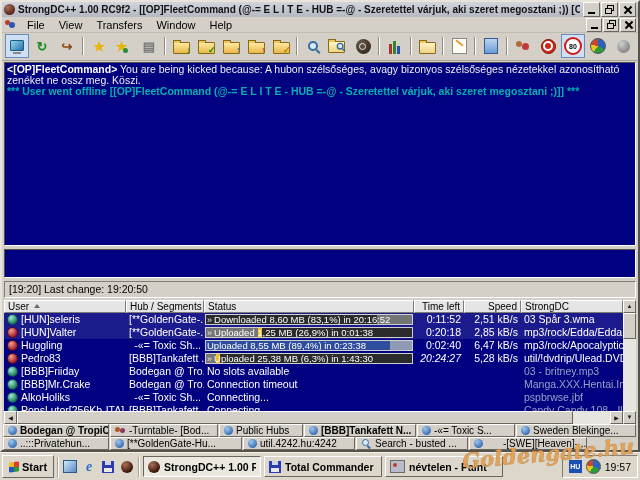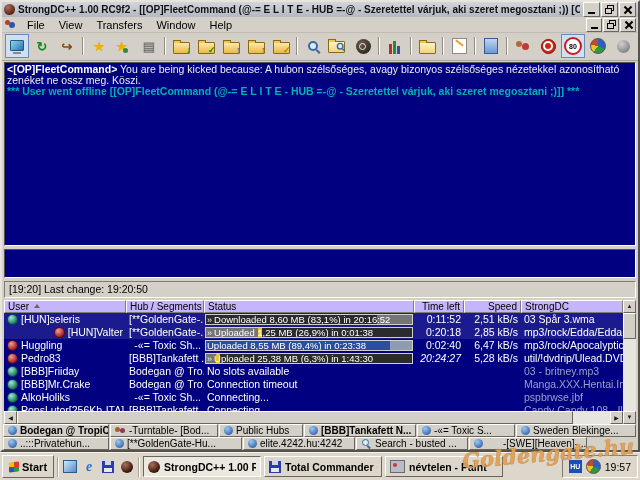--- a/index.html
+++ b/index.html
@@ -64,21 +64,21 @@
   .chat .sys{color:#00b2b2;font-weight:bold}
   .splitter{height:4px}
   .chat-input{height:28px;margin:0 2px;background:#000080;border:1px solid;border-color:#55524c #fff #fff #55524c}
   
   .statusbar{height:17px;margin:3px 2px 2px 2px;display:flex}
   .sb-pane{flex:1 1 auto;border:1px solid;border-color:#807c74 #fff #fff #807c74;display:flex;align-items:center;padding:0 4px;font-size:10.5px;color:#000;background:#d4d0c8}
   
   .transfers{flex:1 1 auto;display:flex;margin:0 2px;min-height:0}
   .list-main{flex:1 1 auto;display:flex;flex-direction:column;min-width:0}
   .lheader{height:13px;display:flex;background:#d4d0c8;flex:0 0 auto}
-  .hcell{border:1px solid;border-color:#fff #807c74 #807c74 #fff;background:#c4b5fd;font-size:10px;color:#000;display:flex;align-items:center;padding:0 3px;box-sizing:border-box;overflow:hidden;white-space:nowrap}
+  .hcell{border:1px solid;border-color:#fff #807c74 #807c74 #fff;background:#e5e5e5;font-size:10px;color:#000;display:flex;align-items:center;padding:0 3px;box-sizing:border-box;overflow:hidden;white-space:nowrap}
   .hcell.r{justify-content:flex-end}
   .sortarrow{width:0;height:0;border-left:3px solid transparent;border-right:3px solid transparent;border-bottom:4px solid #6a665e;margin-left:5px}
   .rows{flex:1 1 auto;background:#000080;overflow:hidden;position:relative}
   .trow{height:13px;display:flex;align-items:center;color:#fff;font-size:10.5px}
   .trow.sel{background:#1b1b8e}
   .tcell{box-sizing:border-box;padding:0 3px;overflow:hidden;white-space:nowrap;height:13px;line-height:13px}
   .tcell.r{text-align:right}
   .ucell{display:flex;align-items:center;gap:3px}
   .uico{width:9px;height:9px;border-radius:50%;flex:0 0 auto}
   .uico.dl{background:radial-gradient(circle at 35% 30%,#9fe8d8,#1a7a4a 75%);border:1px solid #0a4a6a}
@@ -307,21 +307,21 @@
                   <span class="seg" style="left: 0px; width: 83.1%; background: rgb(43, 43, 43);"></span>
                   <span class="seg" style="left: 83.1%; right: 0px; background: rgb(117, 117, 117);"></span>
                   <span class="btext"><span class="chev">»</span>Downloaded 8,60 MB (83,1%) in 20:16:52</span>
                 </span>
               </span>
               <span class="tcell r" style="width: 50px; flex: 0 0 auto;">0:11:52</span>
               <span class="tcell r" style="width: 57px; flex: 0 0 auto;">2,51 kB/s</span>
               <span class="tcell" style="flex: 1 1 auto; width: 106px;">03 Spår 3.wma</span>
             </div>
             <div class="trow sel">
-              <span class="tcell ucell" style="width: 122px; flex: 0 0 auto; justify-content: flex-end;">
+              <span class="tcell ucell" style="width: 122px; flex: 0 0 auto;">
                 <span class="uico ul"></span>
                 <span>[HUN]Valter</span>
               </span>
               <span class="tcell" style="width: 78px; flex: 0 0 auto;">[**GoldenGate-...</span>
               <span class="tcell" style="width: 210px; flex: 0 0 auto; display: flex; padding: 0px;">
                 <span class="bar">
                   <span class="seg" style="left: 0px; width: 26.9%; background: rgb(117, 117, 117);"></span>
                   <span class="seg" style="left: 26.9%; right: 0px; background: rgb(43, 43, 43);"></span>
                   <span class="seg" style="left: calc(26.9% - 3px); width: 4px; background: rgb(242, 193, 46);"></span>
                   <span class="btext"><span class="chev">»</span>Uploaded 1,25 MB (26,9%) in 0:01:38</span>
@@ -456,21 +456,21 @@
         <span class="mtab" style="width: 106px; flex: 0 0 auto;">
           <span class="hubico"></span>
           <span>..:::Privatehun...</span>
         </span>
         <span class="mtab" style="width: 132px; flex: 0 0 auto;">
           <span class="hubico"></span>
           <span>[**GoldenGate-Hu...</span>
         </span>
         <span class="mtab" style="width: 112px; flex: 0 0 auto;">
           <span class="hubico"></span>
-          <span>elite.4242.hu:4242</span>
+          <span>util.4242.hu:4242</span>
         </span>
         <span class="mtab" style="width: 112px; flex: 0 0 auto;">
           <span class="smag"></span>
           <span>Search - busted ...</span>
         </span>
         <span class="mtab" style="width: 118px; flex: 0 0 auto; gap: 20px;">
           <span class="hubico"></span>
           <span>-[SWE][Heaven]- ...</span>
         </span>
       </div>

